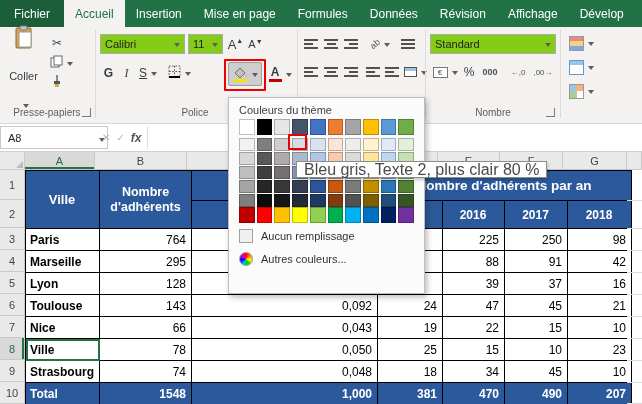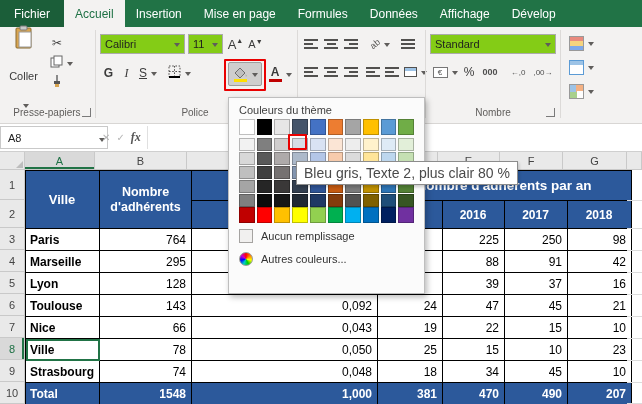--- a/index.html
+++ b/index.html
@@ -72,33 +72,34 @@
   .mlabel{margin:6px 0 3px 10px;color:#3E3E3E}
   .swrow{display:flex;gap:2px;margin:0 10px}
   .sw{width:16px;height:16px;border:1px solid rgba(0,0,0,.25)}
   .swv{height:13px}
   .vgrid{display:flex;flex-direction:column;gap:1px;margin-top:3px}
   .mitem{display:flex;align-items:center;gap:8px;height:21px;padding:0 10px;margin-top:2px}
   .nofill-ico{width:14px;height:14px;background:#F1F0EF;border:1px solid #A5A3A1}
   .wheel{width:14px;height:14px;border-radius:50%;border:1px solid #999;
          background:conic-gradient(#f00,#ff8000,#ff0,#0c0,#0cc,#00f,#c0c,#f00)}
   .redbox{position:absolute;border:2.5px solid var(--red);z-index:70;border-radius:1px}
-  .tip{position:absolute;left:296px;top:161px;height:24px;background:#fff;border:1px solid #8C8C8C;
-       box-shadow:1px 2px 3px rgba(0,0,0,.2);z-index:60;font-size:14px;color:#4A4A4A;display:flex;align-items:center;padding:0 7px;white-space:nowrap}
+  .tip{position:absolute;left:296px;top:161px;height:17px;background:#fff;border:1px solid #8C8C8C;
+       box-shadow:1px 2px 3px rgba(0,0,0,.2);z-index:60;font-size:16px;color:#4A4A4A;display:flex;align-items:center;padding:0 7px;white-space:nowrap}
 </style>
 </head>
 <body style="--green: #217346; --hdr: #2C599B; --red: #E90000;">
 
 <div class="tabbar">
   <div class="tab file">Fichier</div>
   <div class="tab active">Accueil</div>
   <div class="tab">Insertion</div>
   <div class="tab">Mise en page</div>
   <div class="tab">Formules</div>
   <div class="tab">Données</div>
+  <div class="tab">Révision</div>
   <div class="tab">Affichage</div>
   <div class="tab">Dévelop</div>
 </div>
 
 <div class="ribbon">
 
   <div class="paste">
     <span>
       <svg width="21" height="25" viewBox="0 0 21 25">
           <rect x="3" y="3" width="15" height="20" rx="1" fill="#D8A550" stroke="#8A6A2F"></rect>
@@ -304,21 +305,21 @@
 <div class="redbox" style="left:224px;top:59px;width:42px;height:32px"></div>
 
 <div class="fbar">
   <div class="namebox">
     <span>A8</span>
     <span class="car nb-car"></span>
   </div>
   <div class="fxzone">
     <span style="color:#B5B5B5;font-size:10px">✕</span>
     <span style="color:#B5B5B5;font-size:10px">✓</span>
-    <span style="font-family:Liberation Serif, serif;font-style:italic;font-weight:bold;font-size:12px;color:#555">fx</span>
+    <span style="font-family:Liberation Sans, sans-serif;font-style:italic;font-weight:bold;font-size:12px;color:#555">fx</span>
   </div>
   <div class="ffield"><span></span></div>
 </div>
 
 <div class="sheet">
   <div class="corner"></div>
 
   <div class="chead">
     <div class="ch sel" style="width:70px">A</div>
     <div class="ch" style="width:92px">B</div>

